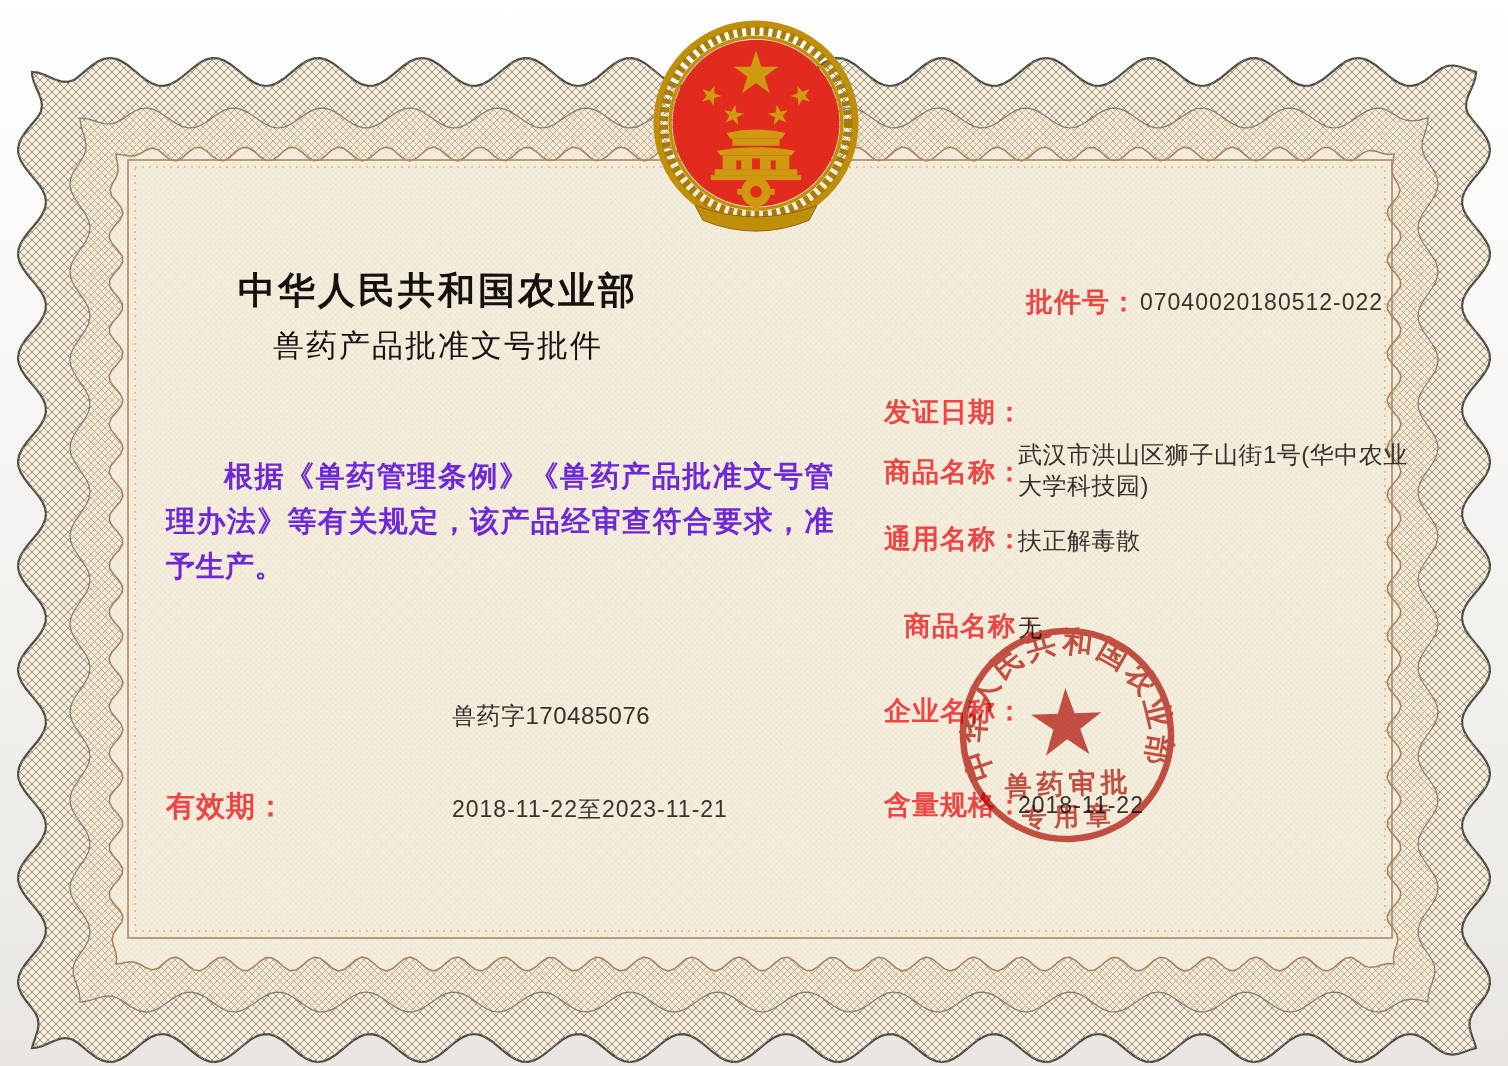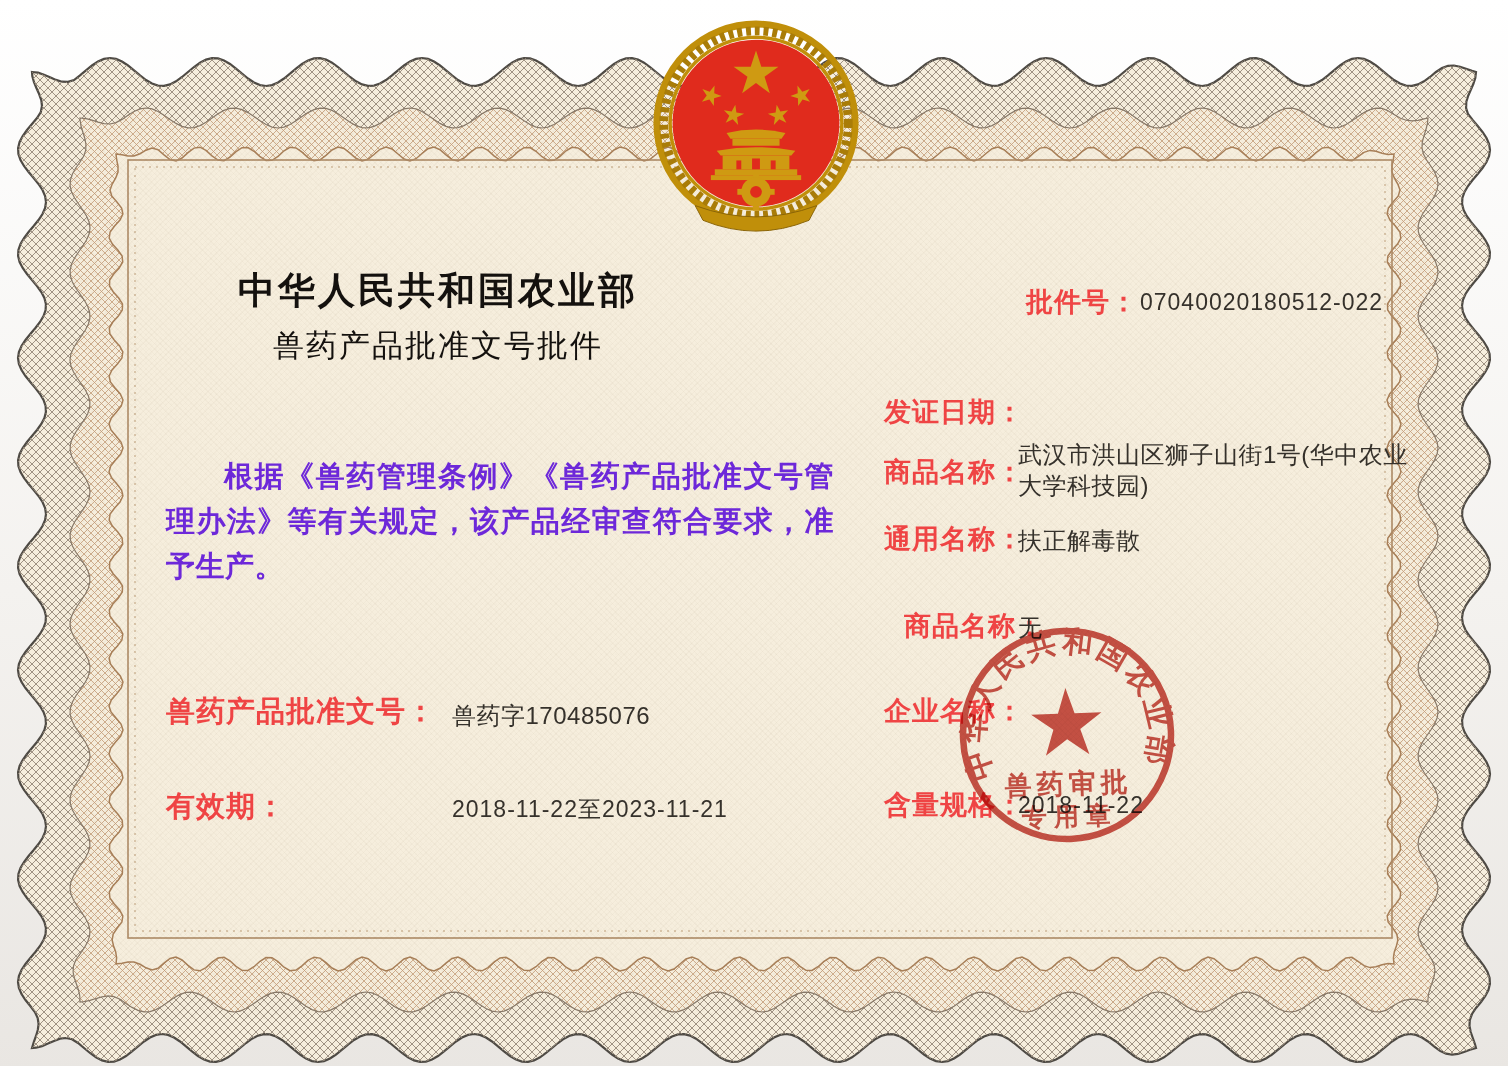--- a/index.html
+++ b/index.html
@@ -119,21 +119,20 @@
   <div class="titleblock">
     <div class="title">中华人民共和国农业部</div>
     <div class="subtitle">兽药产品批准文号批件</div>
   </div>
 
   <span class="lbl" style="left:1026px;top:276px">批件号：</span>
   <span class="val num" style="left:1140px;top:281px">07040020180512-022</span>
 
   <div class="body-text">根据《兽药管理条例》《兽药产品批准文号管理办法》等有关规定，该产品经审查符合要求，准予生产。</div>
 
-  <span class="lbl bigl" style="left:166px;top:684px">兽药产品批准文号：</span>
   <span class="val" style="left:452px;top:692px">兽药字170485076</span>
 
   <span class="lbl bigl" style="left:166px;top:779px">有效期：</span>
   <span class="val num" style="left:452px;top:786px">2018-11-22至2023-11-21</span>
 
   <span class="lbl" style="left:884px;top:386px">发证日期：</span>
 
   <span class="lbl" style="left:884px;top:446px">商品名称：</span>
   <span class="val addr" style="left:1018px;top:431px">武汉市洪山区狮子山街1号(华中农业大学科技园)</span>
 

